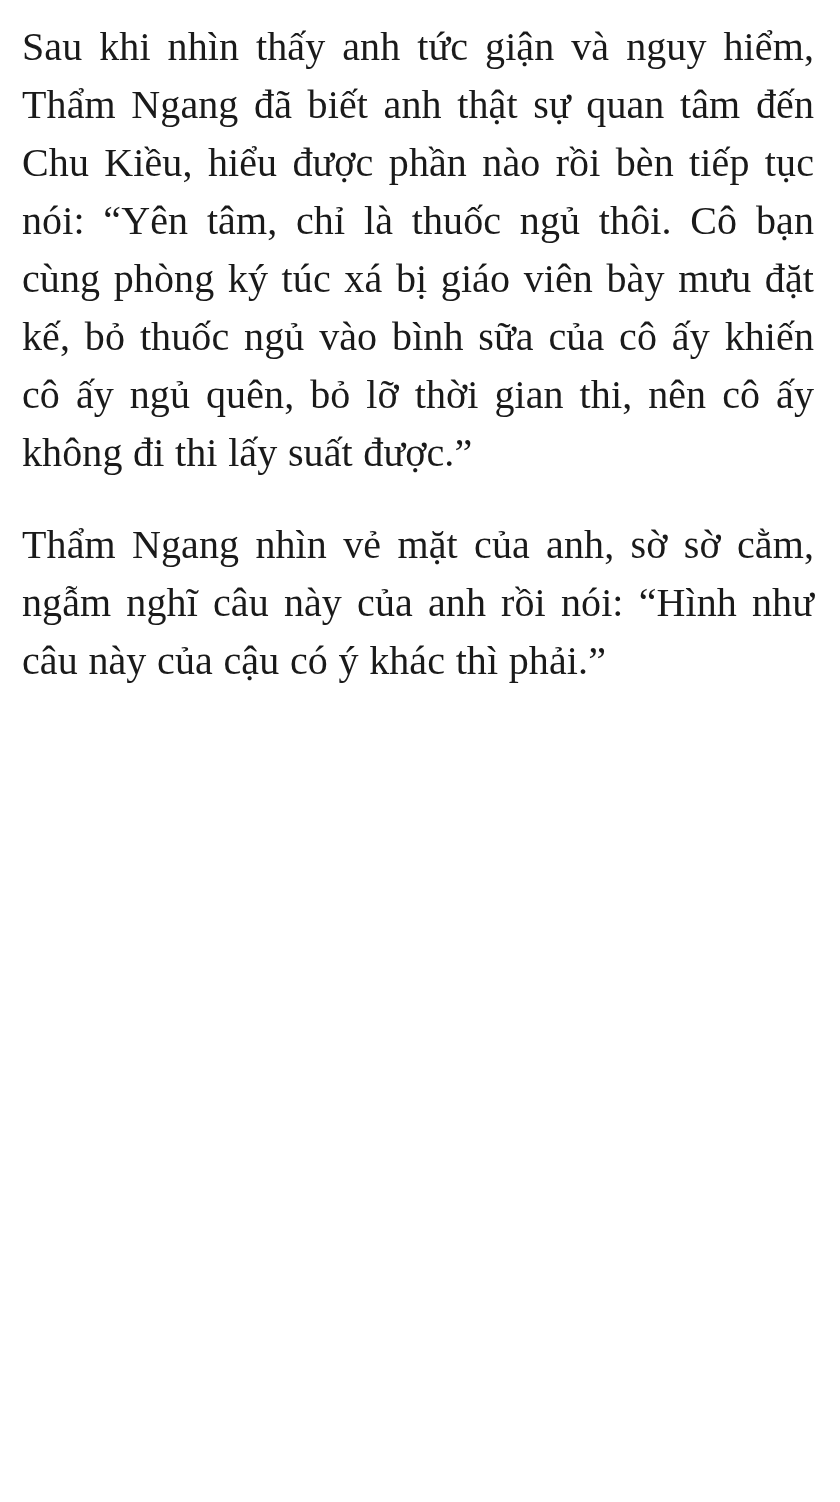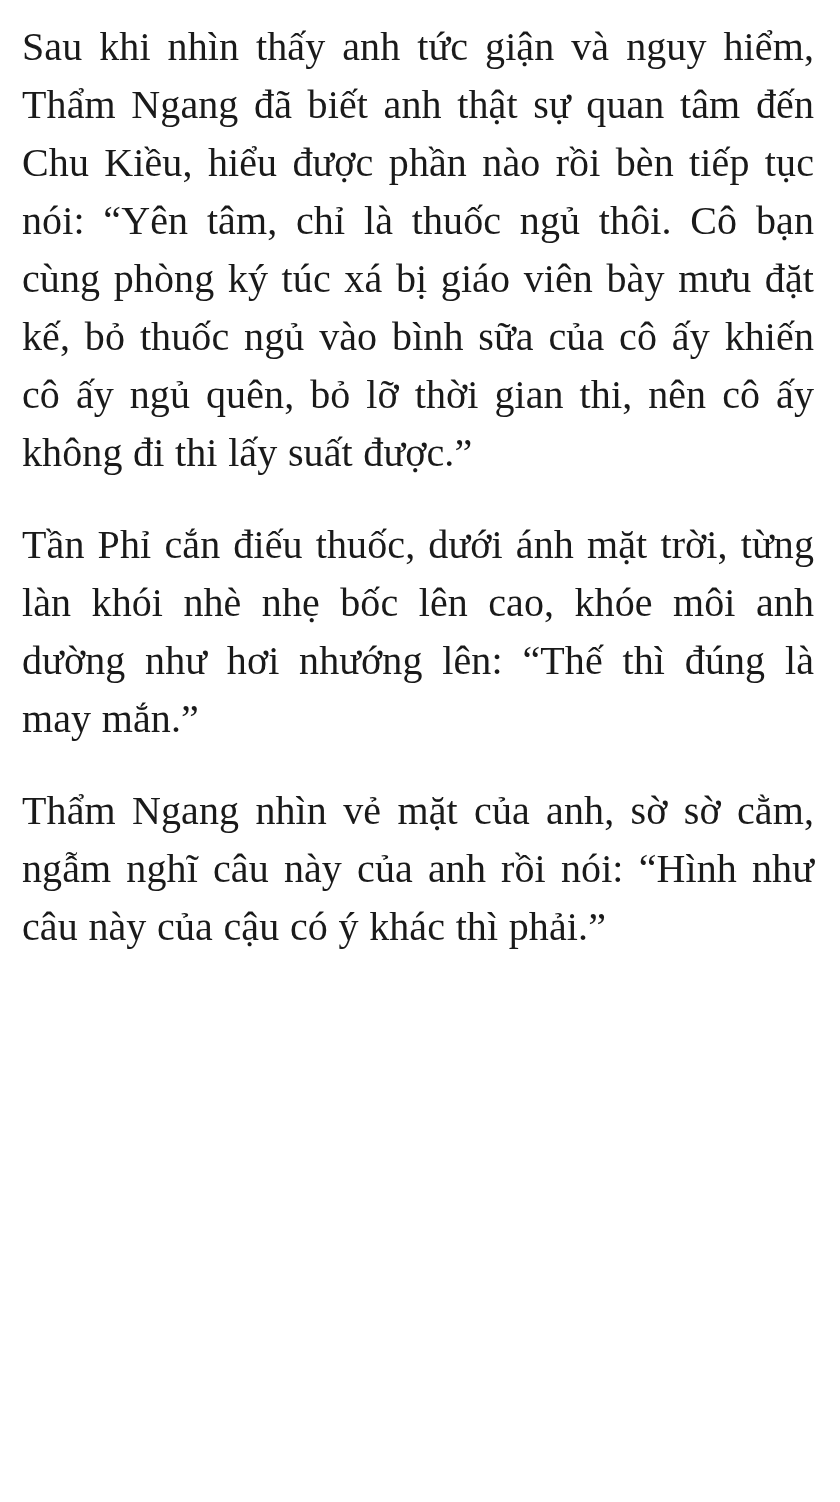--- a/index.html
+++ b/index.html
@@ -36,16 +36,15 @@
   .para:last-child {
     margin-bottom: 0;
   }
 </style>
 </head>
 <body>
 
 <div class="page">
   <div class="reader-body">
     <p class="para">Sau khi nhìn thấy anh tức giận và nguy hiểm, Thẩm Ngang đã biết anh thật sự quan tâm đến Chu Kiều, hiểu được phần nào rồi bèn tiếp tục nói: “Yên tâm, chỉ là thuốc ngủ thôi. Cô bạn cùng phòng ký túc xá bị giáo viên bày mưu đặt kế, bỏ thuốc ngủ vào bình sữa của cô ấy khiến cô ấy ngủ quên, bỏ lỡ thời gian thi, nên cô ấy không đi thi lấy suất được.”</p>
-    <p class="para">Tần Phỉ cắn điếu thuốc, dưới ánh mặt trời, từng làn khói nhè nhẹ bốc lên cao, khóe môi anh dường như hơi nhướng lên: “Thế thì đúng là may mắn.”</p>
     <p class="para">Thẩm Ngang nhìn vẻ mặt của anh, sờ sờ cằm, ngẫm nghĩ câu này của anh rồi nói: “Hình như câu này của cậu có ý khác thì phải.”</p>
   </div>
 </div>
 
 </body></html>

